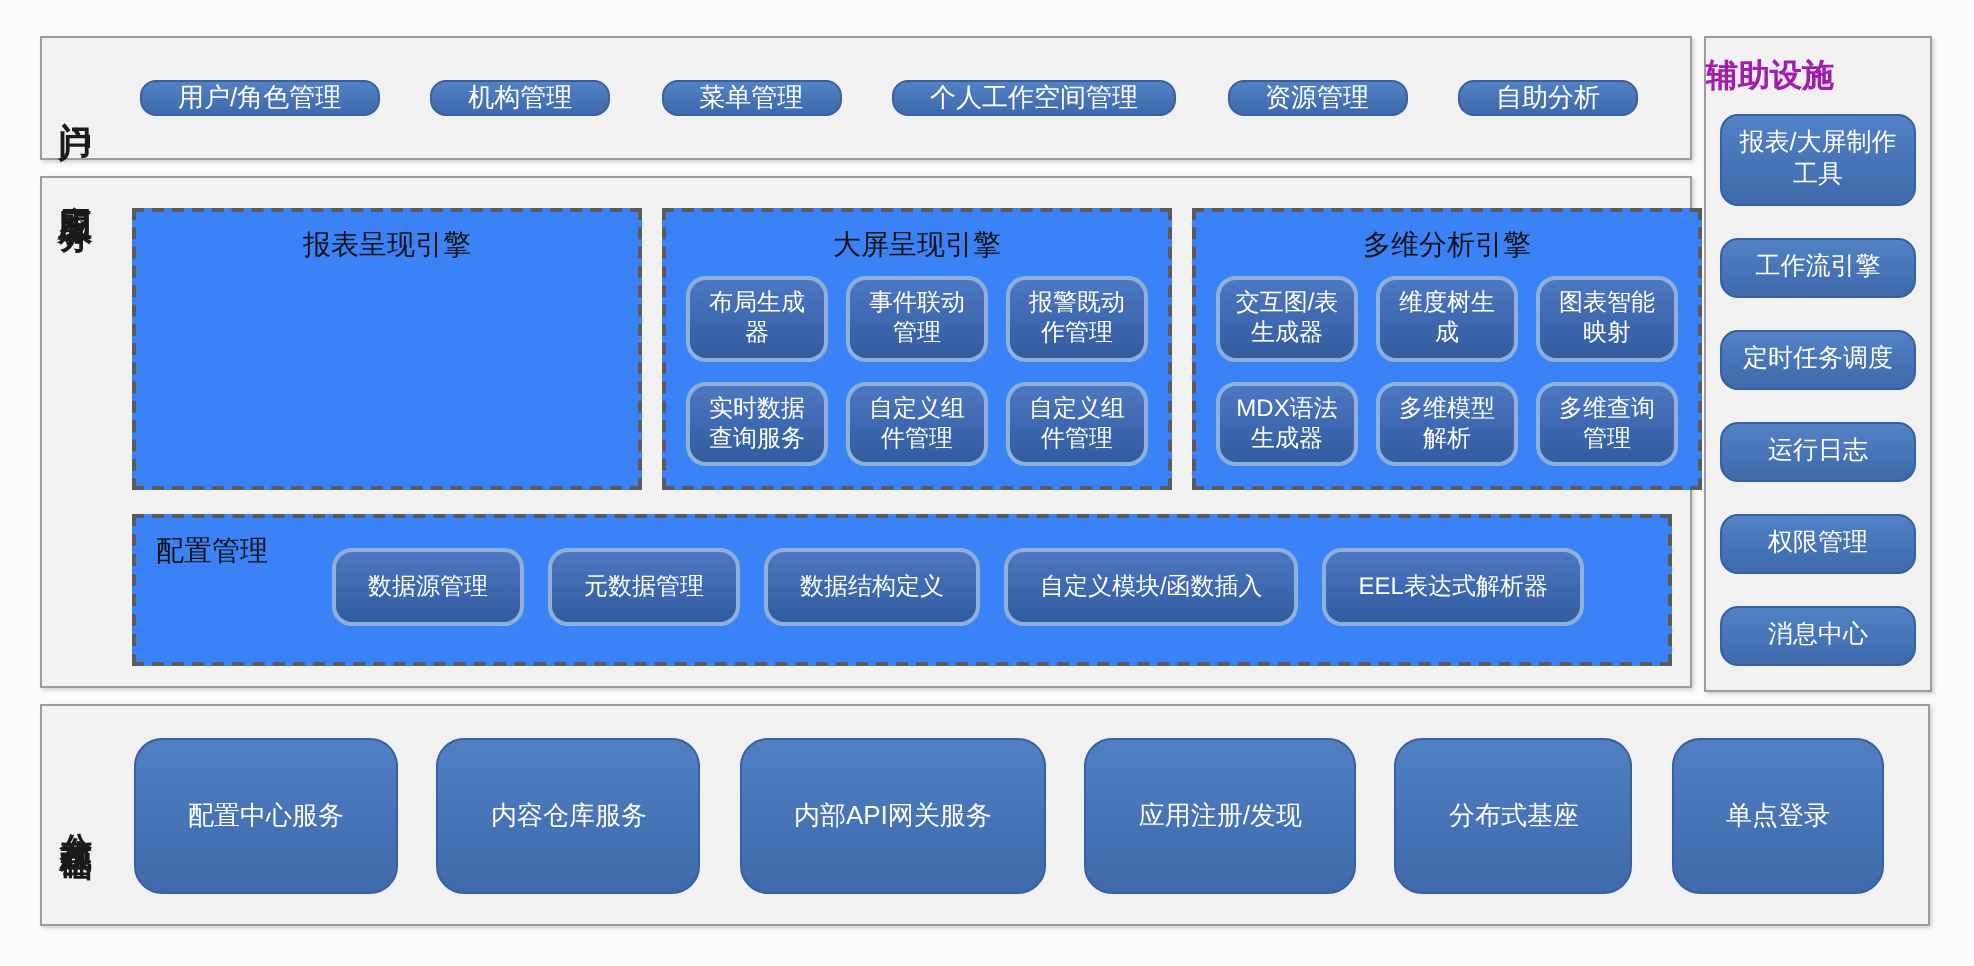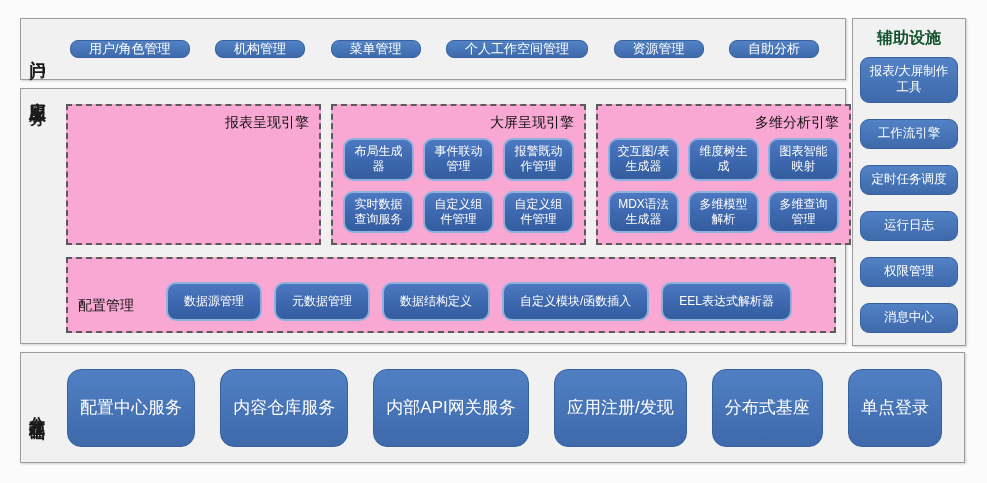--- a/index.html
+++ b/index.html
@@ -56,24 +56,23 @@
   
   #app-services { left: 20px; top: 88px; width: 826px; height: 256px; align-items: stretch; }
   #app-services .content {
     flex: 1;
     padding: 15px 10px 10px 20px;
     display: flex;
     flex-direction: column;
   }
   .engine-row { display: flex; gap: 10px; }
   .dashed-box {
-    background: #f9a8d4;
+    background: #3b82f6;
     border: 2px dashed #5a5a5a;
     padding: 6px 10px 10px 10px;
-    align-items: flex-end;
   }
   .engine-box { width: 255px; height: 141px; display: flex; flex-direction: column; }
   .dashed-title {
     text-align: center;
     font-size: 14px;
     color: #111;
     padding: 2px 0 6px 0;
   }
   .engine-grid {
     flex: 1;
@@ -112,36 +111,35 @@
     display: flex;
     justify-content: space-between;
     align-items: center;
     padding: 0 22px 0 22px;
   }
   .big-btn {
     background: linear-gradient(180deg, #5080c3 0%, #4572b5 60%, #3e69aa 100%);
     border: 1px solid #37609f;
     border-radius: 14px;
     color: #fff;
-    font-size: 17px;
+    font-size: 13px;
     display: flex;
     align-items: center;
     justify-content: center;
     text-align: right;
     height: 78px;
-    padding: 0 12px;
+    padding: 0 26px;
     white-space: nowrap;
   }
   
   #aux { left: 852px; top: 18px; width: 114px; height: 328px; flex-direction: column; align-items: stretch; }
   #aux .aux-title {
     font-weight: bold;
     font-size: 16px;
-    color: #14532d;
-    text-align: center;
+    color: #a21caf;
     padding: 9px 0 4px 0;
   }
   #aux .aux-col {
     flex: 1;
     display: flex;
     flex-direction: column;
     justify-content: space-between;
     padding: 4px 7px 12px 7px;
   }
   .aux-btn {

